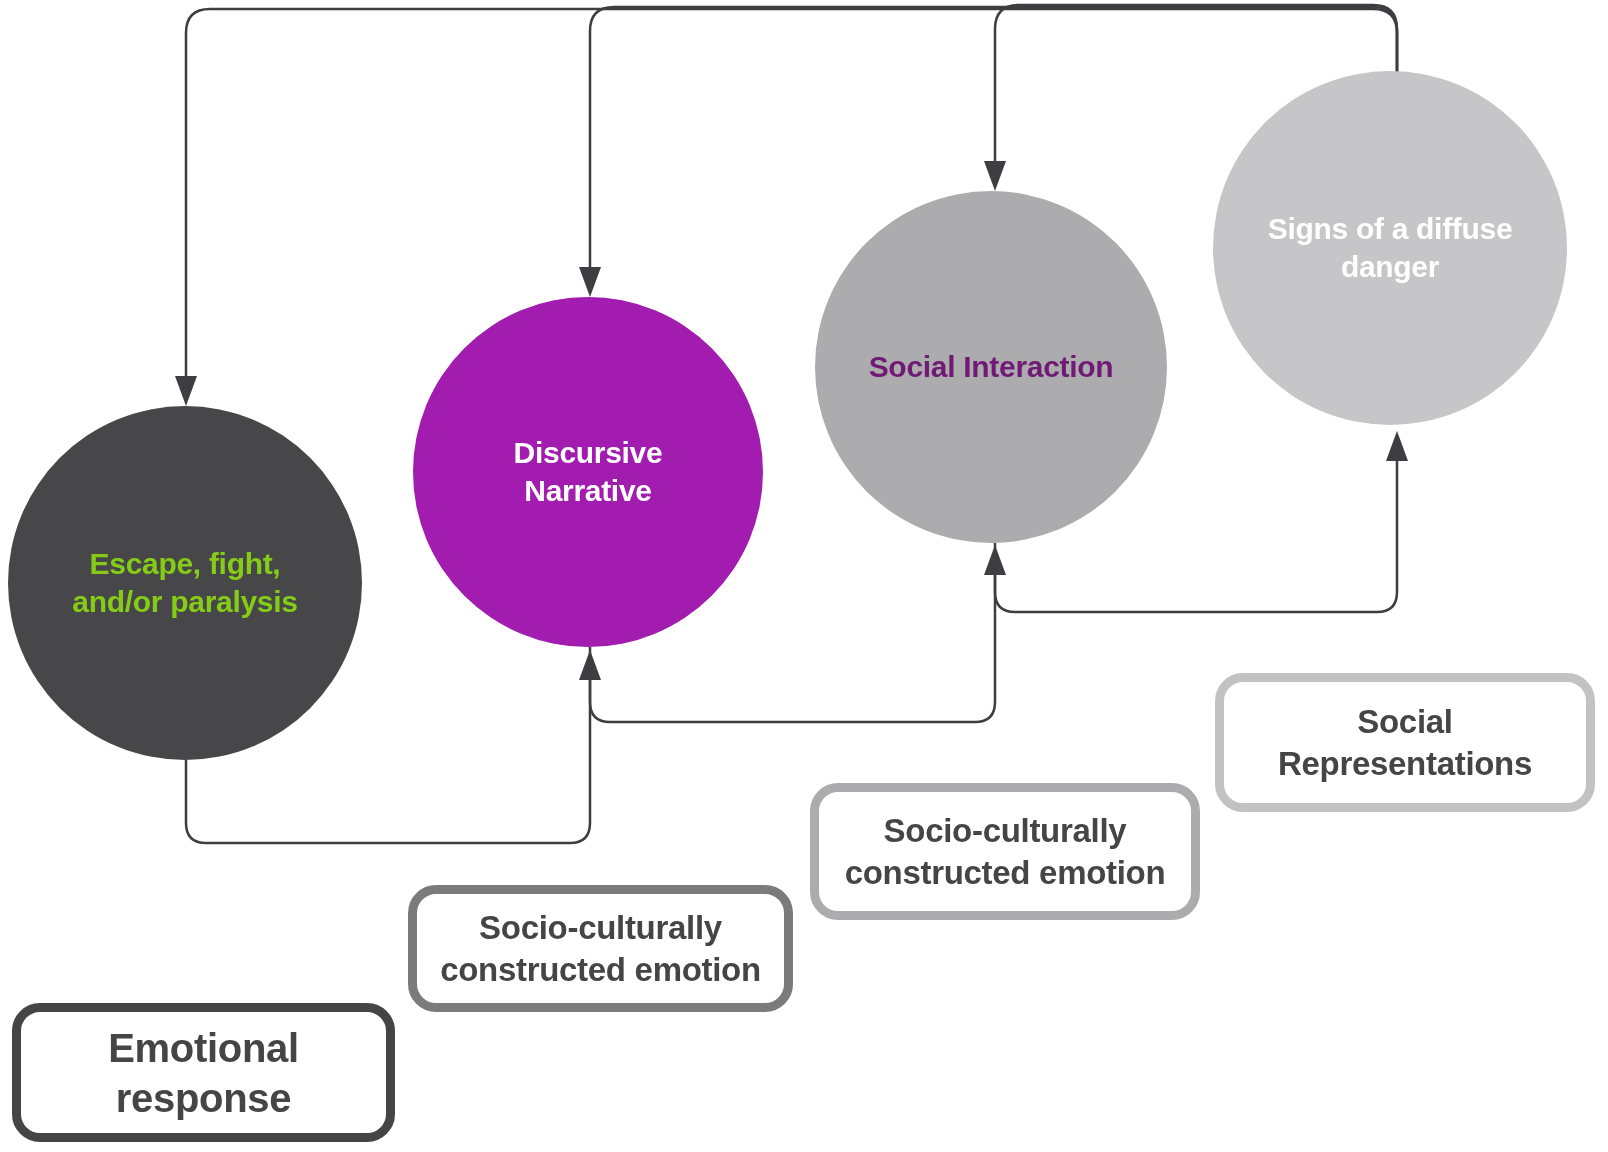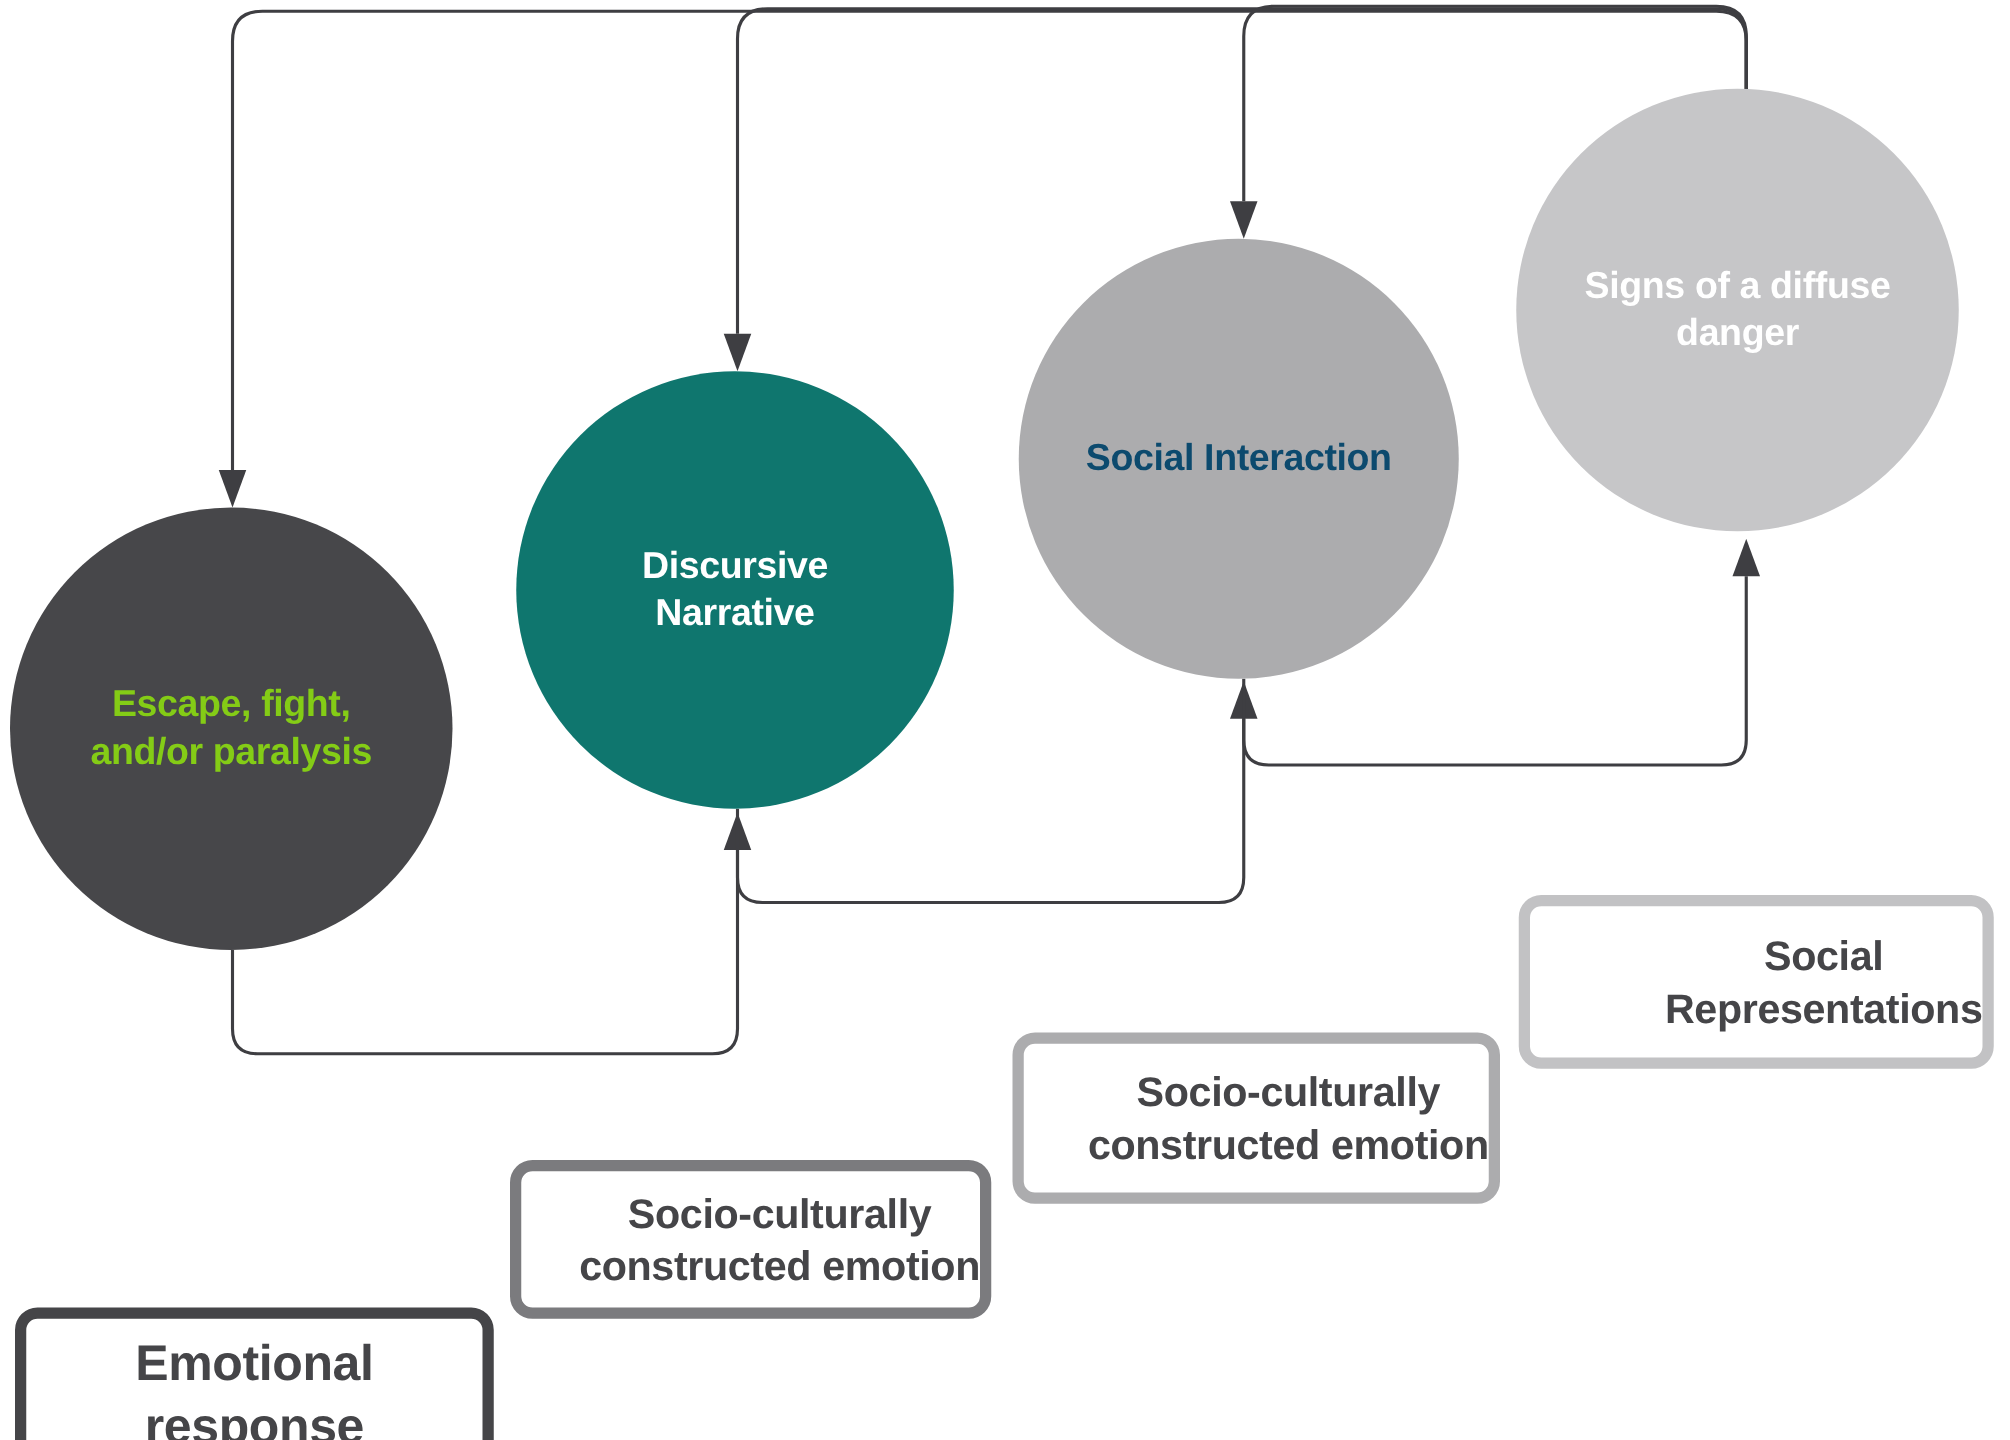--- a/index.html
+++ b/index.html
@@ -32,31 +32,30 @@
   }
   .node-1 { left: 8px;    top: 406px; width: 354px; height: 354px; }
   .node-2 { left: 413px;  top: 297px; width: 350px; height: 350px; }
   .node-3 { left: 815px;  top: 191px; width: 352px; height: 352px; }
   .node-4 { left: 1213px; top: 71px;  width: 354px; height: 354px; }
   .tag {
     position: absolute;
     box-sizing: border-box;
     background: #ffffff;
     border: 9px solid #888888;
-    border-radius: 18px;
+    border-radius: 28px;
     display: flex;
     align-items: center;
-    justify-content: flex-end;
+    justify-content: center;
     text-align: center;
     font-weight: bold;
     font-size: 33px;
     line-height: 1.25;
     letter-spacing: -0.3px;
     white-space: pre-line;
-    margin-top: 43px;
   }
   .tag-1 { left: 12px;   top: 1003px; width: 383px; height: 139px; font-size: 40px; }
   .tag-2 { left: 408px;  top: 885px;  width: 385px; height: 127px; }
   .tag-3 { left: 810px;  top: 783px;  width: 390px; height: 137px; }
   .tag-4 { left: 1215px; top: 673px;  width: 380px; height: 139px; }
 </style>
 </head>
 <body>
 
 <div class="canvas">
@@ -76,26 +75,26 @@
     <polygon points="995,545 984,575 1006,575" fill="#3e3e42"></polygon>
     <path fill="none" stroke-width="2.5" d="M995 543 V592 Q995 612 1015 612 H1377 Q1397 612 1397 592 V461" stroke="#3e3e42"></path>
     <polygon points="1397,431 1386,461 1408,461" fill="#3e3e42"></polygon>
   </svg>
 
   <div class="node node-1" style="background: rgb(71, 71, 74); color: #84cc16;">
     <span>Escape, fight,
 and/or paralysis</span>
   </div>
 
-  <div class="node node-2" style="background: #0f766e; color: rgb(255, 255, 255);">
+  <div class="node node-2" style="background: #a21caf; color: rgb(255, 255, 255);">
     <span>Discursive
 Narrative</span>
   </div>
 
-  <div class="node node-3" style="background: rgb(172, 172, 174); color: #0c4a6e;">
+  <div class="node node-3" style="background: rgb(172, 172, 174); color: #701a75;">
     <span>Social Interaction</span>
   </div>
 
   <div class="node node-4" style="background: rgb(198, 198, 200); color: rgb(255, 255, 255);">
     <span>Signs of a diffuse
 danger</span>
   </div>
 
   <div class="tag tag-1" style="border-color: rgb(69, 69, 72); color: rgb(69, 69, 72);">
     <span>Emotional response</span>

